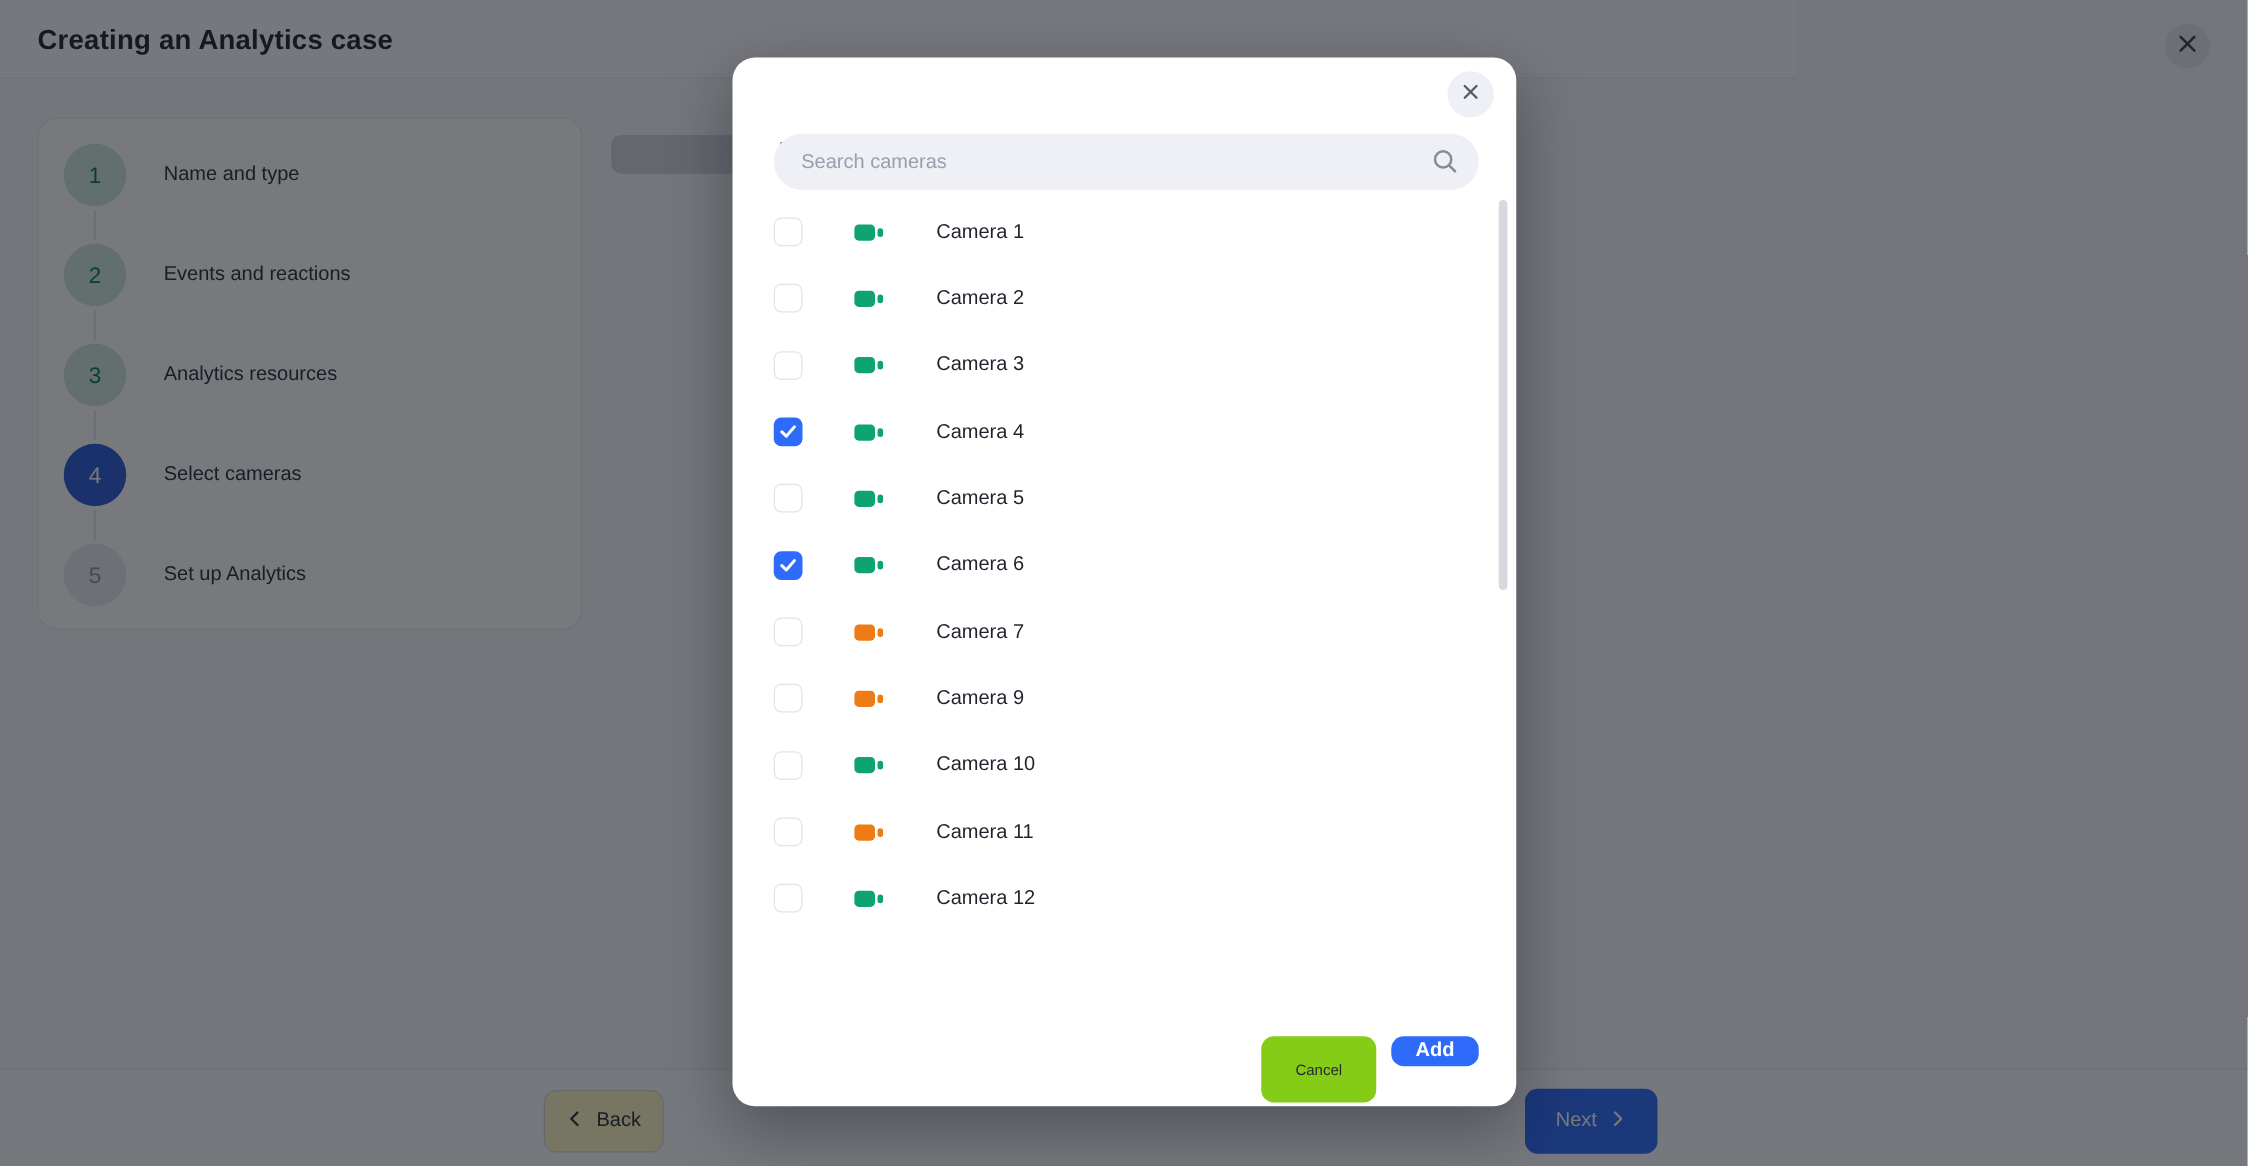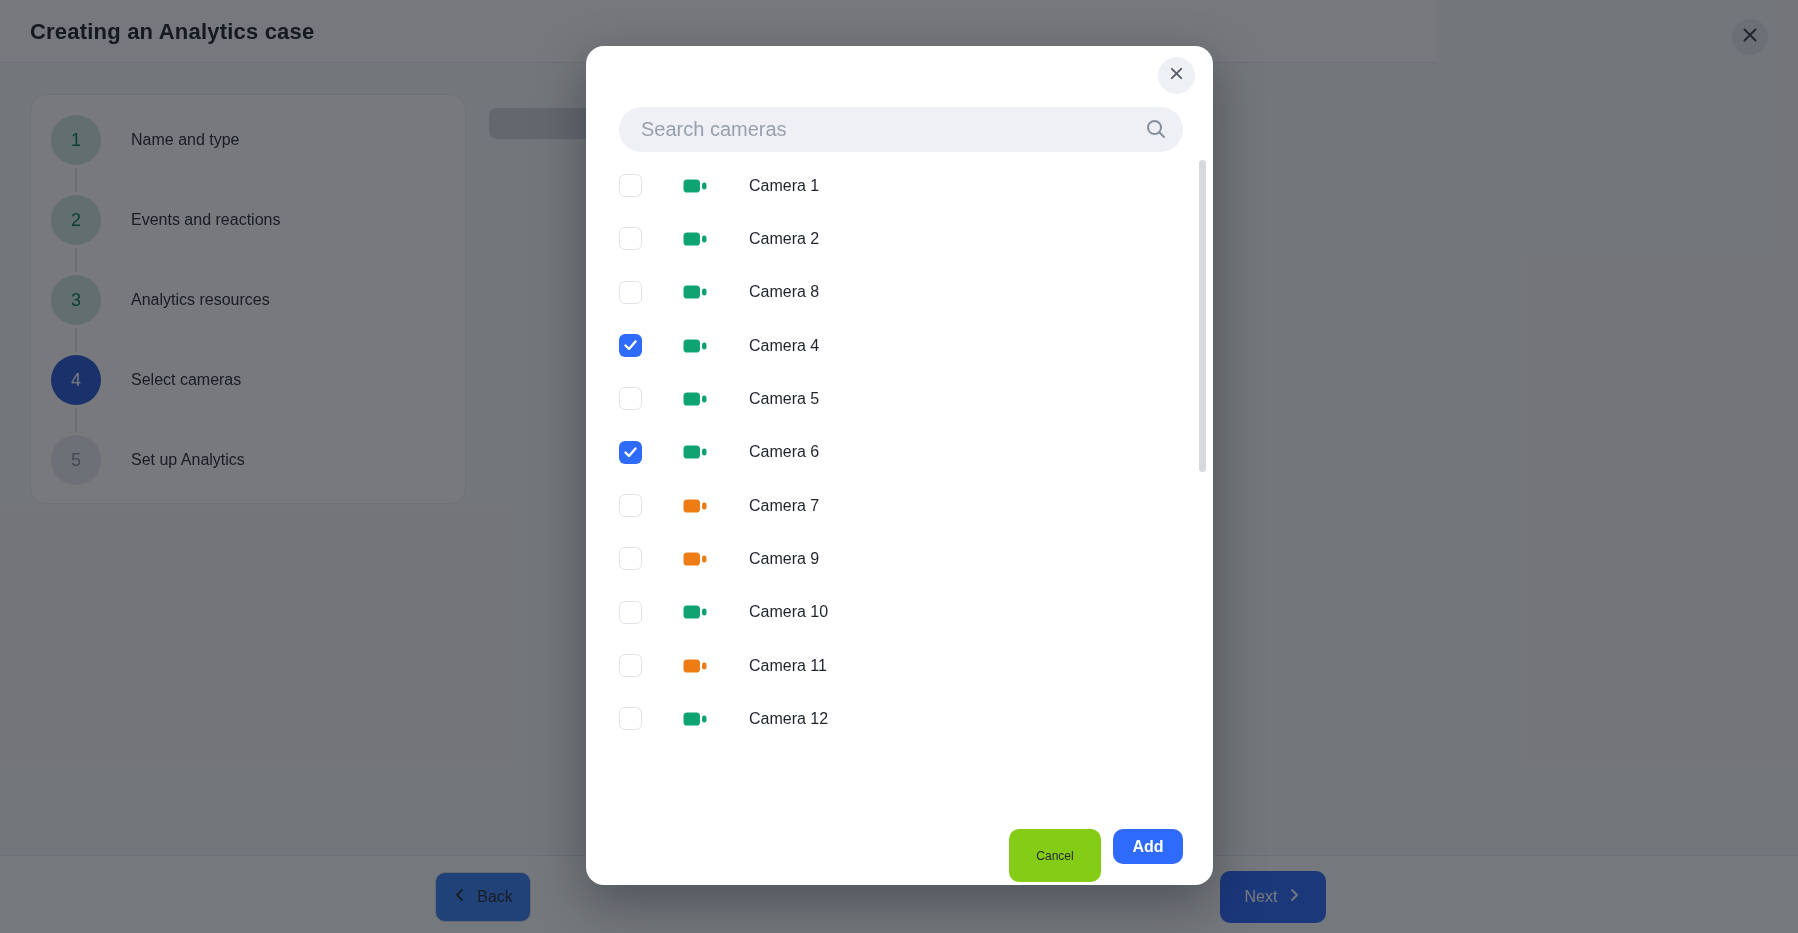--- a/index.html
+++ b/index.html
@@ -31,21 +31,21 @@
   .step-label { margin-left:30px; font-size:16px; color:#2a2f38; }
 
   
   #bg-skeleton { position:absolute; left:489px; top:108px; width:190px; height:31px;
     border-radius:8px; background:#d3d6dc; }
 
   
   #page-footer { position:absolute; left:0; top:855px; width:1798px; height:78px;
     background:#fbfcfd; border-top:1px solid #e7e9ee; }
   #back-button { position:absolute; left:435px; top:16px; width:96px; height:50px;
-    background:#3b82f6; border:1px solid #d8dbe2; border-radius:10px;
+    background:#fef9c3; border:1px solid #d8dbe2; border-radius:10px;
     display:flex; align-items:center; justify-content:center; gap:10px;
     font-size:16px; color:#2a2e36; cursor:pointer; }
   #next-button { position:absolute; left:1220px; top:15px; width:106px; height:52px;
     background:#2f6bfb; border:none; border-radius:10px;
     display:flex; align-items:center; justify-content:center; gap:10px;
     font-size:16px; color:#ffffff; cursor:pointer; }
 
   
   #overlay { position:absolute; inset:0; background:rgba(13,16,23,0.56); }
 
@@ -54,21 +54,21 @@
     background:#ffffff; border-radius:18px; box-shadow:0 18px 50px rgba(10,14,25,.35); }
   #modal-title { position:absolute; left:33px; top:61px; transform:translateY(-50%);
     font-size:21px; font-weight:700; color:#1c212b; top:76px; }
   #modal-close { position:absolute; left:572px; top:11px; width:37px; height:37px;
     border-radius:50%; background:#eef0f5; display:flex; align-items:center;
     justify-content:center; cursor:pointer; }
 
   #search-wrap { position:absolute; left:33px; top:61px; width:564px; height:45px;
     background:#eef0f5; border-radius:23px; }
   #search-input { position:absolute; left:22px; top:0; width:490px; height:45px;
-    border:none; outline:none; background:transparent; font-size:20px; color:#0369a1;
+    border:none; outline:none; background:transparent; font-size:16px; color:#0369a1;
     font-family:"Liberation Sans", sans-serif; }
   #search-input::placeholder { color:#98a0ae; }
   #search-icon { position:absolute; right:16px; top:11px; }
 
   #camera-list { position:absolute; left:33px; top:113px; width:567px; height:640px;
     display:flex; flex-direction:column; }
   .camera-row { height:53.33px; display:flex; align-items:center; cursor:pointer;gap:28px; }
   .cam-checkbox { width:23px; height:23px; border-radius:6px; flex:0 0 23px;
     border:1px solid #dfe3ea; background:#ffffff; display:flex; align-items:center;
     justify-content:center; cursor:pointer; }
@@ -78,21 +78,21 @@
   .cam-icon { margin-left:13px; width:24px; height:16px; flex:0 0 24px; display:flex; }
   .cam-label { margin-left:14px; font-size:16px; color:#1f242c; }
 
   #list-scrollbar { position:absolute; left:613px; top:114px; width:7px; height:312px;
     border-radius:4px; background:#d7d9de; cursor:pointer; }
 
   #modal-footer { position:absolute; left:0; top:783px; width:627px; height:56px; }
   #cancel-button { position:absolute; right:112px; top:0; width:92px; height:53px;
     background:#84cc16; border:none; border-radius:10px; font-size:12px; color:#262b33;
     font-family:"Liberation Sans", sans-serif; cursor:pointer; }
-  #add-button { position:absolute; right:30px; top:0; width:70px; height:35px;
+  #add-button { position:absolute; right:30px; top:0; width:70px; height:24px;
     background:#2f6bfb; border:none; border-radius:10px; font-size:16px; font-weight:700;
     color:#ffffff; font-family:"Liberation Sans", sans-serif; cursor:pointer; }
 </style>
 </head>
 <body>
 
 <div id="page">
 
   <div id="page-header">
     <div id="page-title">Creating an Analytics case</div>
@@ -206,21 +206,21 @@
   <div class="camera-row">
     <div class="cam-checkbox" role="checkbox" aria-checked="false">
       
     </div>
     <span class="cam-icon" style="color: rgb(14, 163, 113);">
       <svg width="24" height="16" viewBox="0 0 24 16">
             <rect x="0.5" y="1.5" width="16.5" height="13" rx="3.6" fill="currentColor"></rect>
             <rect x="19" y="4.5" width="4.5" height="7" rx="2.2" fill="currentColor"></rect>
           </svg>
     </span>
-    <span class="cam-label">Camera 8</span>
+    <span class="cam-label">Camera 3</span>
   </div>
 
   <div class="camera-row">
     <div class="cam-checkbox checked" role="checkbox" aria-checked="true">
       <svg width="13" height="11" viewBox="0 0 13 11">
             <path d="M1.5 5.5 L5 9 L11.5 1.5" fill="none" stroke="#ffffff" stroke-width="2.4" stroke-linecap="round" stroke-linejoin="round"></path>
           </svg>
     </div>
     <span class="cam-icon" style="color: rgb(14, 163, 113);">
       <svg width="24" height="16" viewBox="0 0 24 16">

